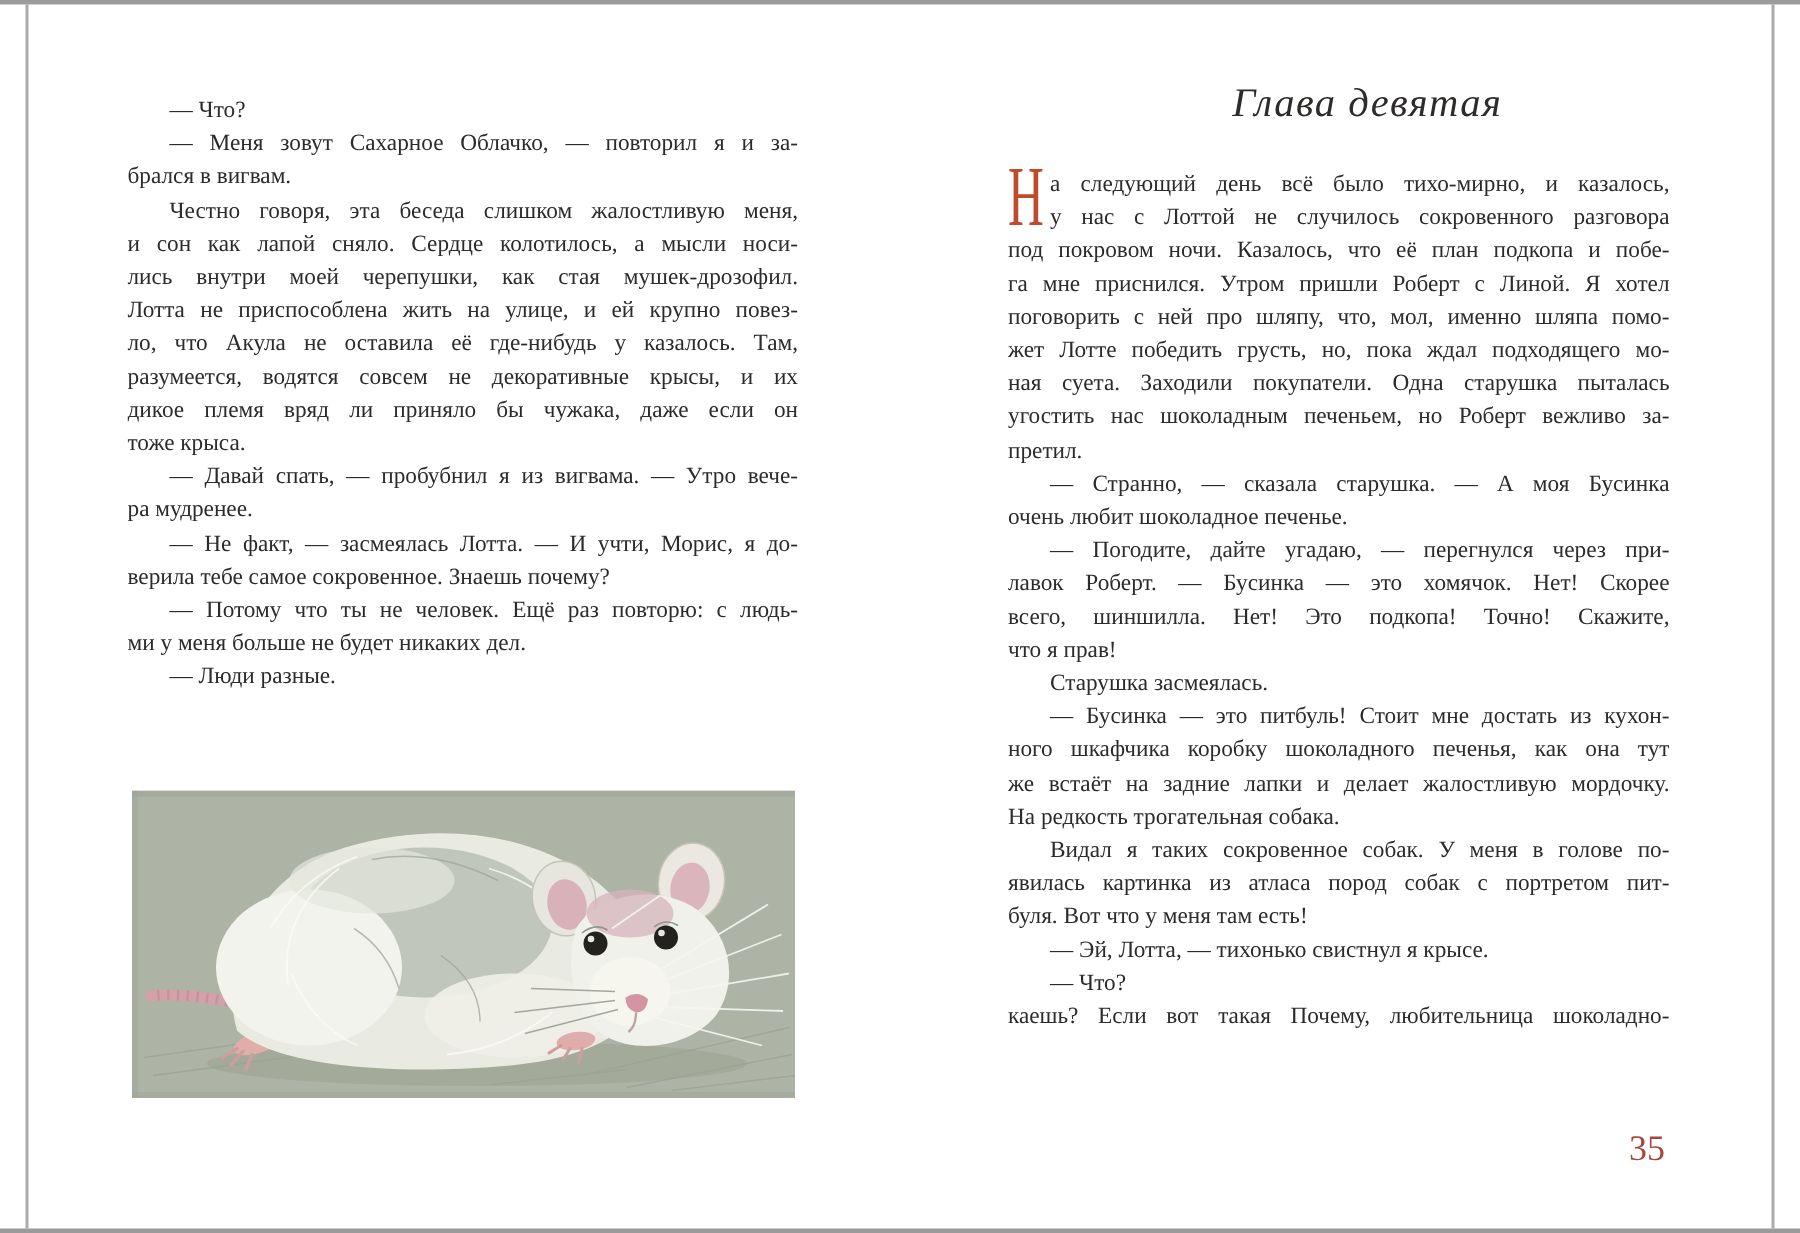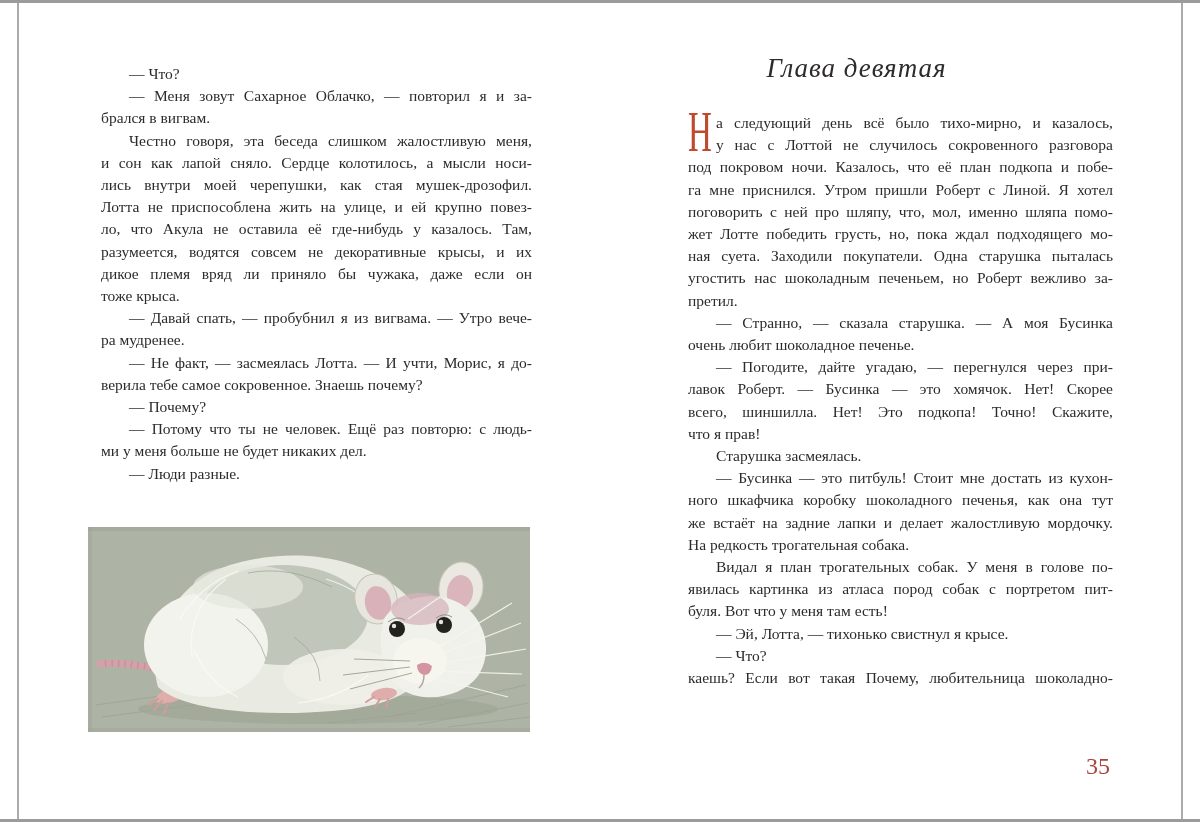--- a/index.html
+++ b/index.html
@@ -9,35 +9,35 @@
   
   .frame-top    { position: absolute; left: 0;    top: 0;     width: 1200px; height: 3px; background: #9b9b9b; }
   .frame-bottom { position: absolute; left: 0;    top: 819px; width: 1200px; height: 3px; background: #9b9b9b; }
   .frame-left   { position: absolute; left: 17px; top: 3px;   width: 2px;  height: 816px; background: #ababab; }
   .frame-right  { position: absolute; left: 1181px; top: 3px; width: 2px;  height: 816px; background: #ababab; }
 
   .text-col { position: absolute; font-size: 15.5px; line-height: 22.2px; overflow: hidden; }
   #left-col  { left: 85px;  top: 63px;  width: 447px; }
   #right-col { left: 672px; top: 112px; width: 441px; }
 
-  .para { position: relative; margin-left: 16px; }
+  .para { position: relative; }
   .line { display: block; text-align: justify; text-align-last: justify; white-space: nowrap; }
   .line.last { text-align-last: left; }
   .line.indent { text-indent: 28px; }
   .line.beside-dc { margin-left: 28px; }
 
   .dropcap {
     position: absolute; left: 0; top: -9px;
     font-size: 57px; line-height: 57px;
     color: #bf4a2c;
     transform: scaleX(0.58); transform-origin: 0 0;
   }
 
   #chapter-heading {
-    position: absolute; left: 636px; top: 53px; width: 441px;
+    position: absolute; left: 691px; top: 53px; width: 441px;
     text-align: center; font-style: italic; font-size: 27px; color: #2e2c2b;
     letter-spacing: 1px;
   }
 
   #page-number {
     position: absolute; left: 1086px; top: 753px; width: 40px;
     font-size: 24px; color: #a8453c; text-align: left;
   }
 
   #illustration { position: absolute; left: 88px; top: 527px; width: 442px; height: 205px; }
@@ -69,23 +69,20 @@
       <div class="line">дикое племя вряд ли приняло бы чужака, даже если он</div>
       <div class="line last">тоже крыса.</div>
     </div>
     <div class="para">
       <div class="line indent">— Давай спать, — пробубнил я из вигвама. — Утро вече-</div>
       <div class="line last">ра мудренее.</div>
     </div>
     <div class="para">
       <div class="line indent">— Не факт, — засмеялась Лотта. — И учти, Морис, я до-</div>
       <div class="line last">верила тебе самое сокровенное. Знаешь почему?</div>
-    </div>
-    <div class="para">
-      <div class="line last indent">— Почему?</div>
     </div>
     <div class="para">
       <div class="line indent">— Потому что ты не человек. Ещё раз повторю: с людь-</div>
       <div class="line last">ми у меня больше не будет никаких дел.</div>
     </div>
     <div class="para">
       <div class="line last indent">— Люди разные.</div>
     </div>
   </div>
 
@@ -116,21 +113,21 @@
     <div class="para">
       <div class="line last indent">Старушка засмеялась.</div>
     </div>
     <div class="para">
       <div class="line indent">— Бусинка — это питбуль! Стоит мне достать из кухон-</div>
       <div class="line">ного шкафчика коробку шоколадного печенья, как она тут</div>
       <div class="line">же встаёт на задние лапки и делает жалостливую мордочку.</div>
       <div class="line last">На редкость трогательная собака.</div>
     </div>
     <div class="para">
-      <div class="line indent">Видал я план трогательных собак. У меня в голове по-</div>
+      <div class="line indent">Видал я таких сокровенное собак. У меня в голове по-</div>
       <div class="line">явилась картинка из атласа пород собак с портретом пит-</div>
       <div class="line last">буля. Вот что у меня там есть!</div>
     </div>
     <div class="para">
       <div class="line last indent">— Эй, Лотта, — тихонько свистнул я крысе.</div>
     </div>
     <div class="para">
       <div class="line last indent">— Что?</div>
     </div>
     <div class="para">

